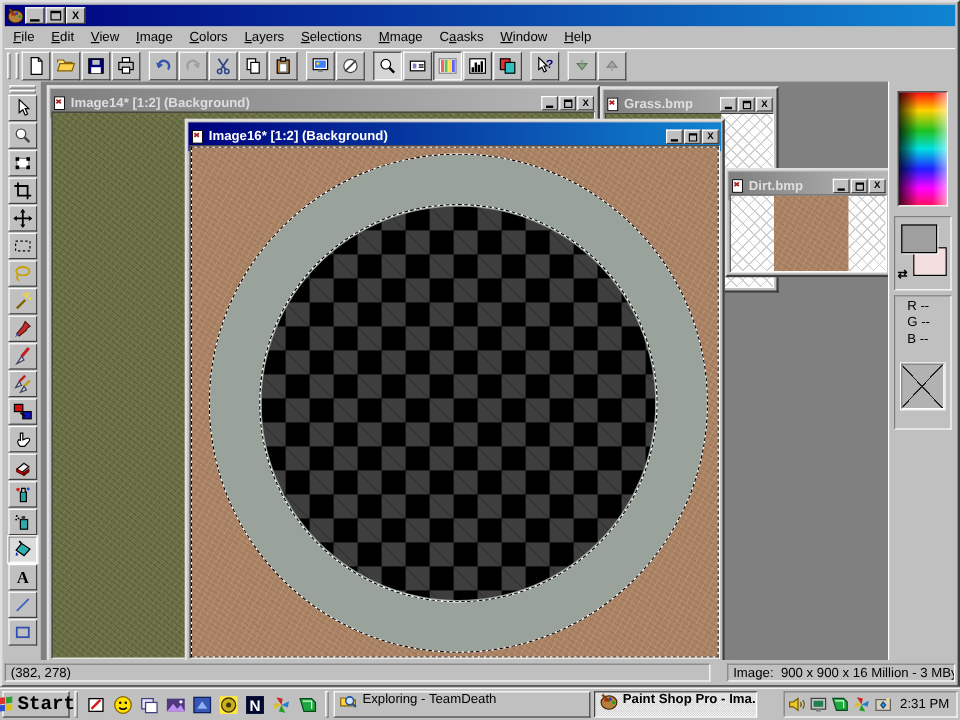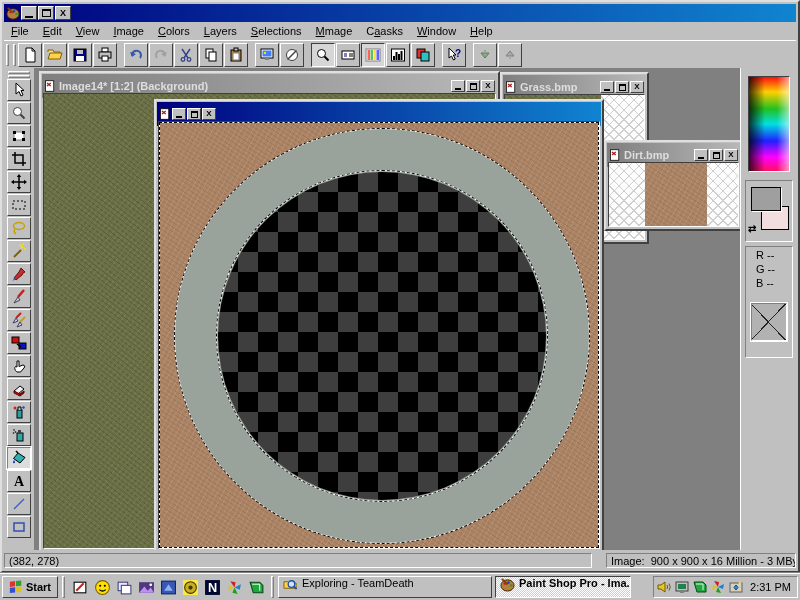--- a/index.html
+++ b/index.html
@@ -93,21 +93,21 @@
 
   
   #statusbar { position:absolute; left:2px; right:2px; bottom:2px; height:17px; background:#c0c0c0; display:flex; align-items:center; }
   .spanel { height:15px; border:1px solid; border-color:#808080 #fff #fff #808080; padding:1px 4px; white-space:pre; overflow:hidden; }
   #spanel-coords { width:588px; margin-right:14px; }
   #spanel-info { flex:1; }
 
   
   #taskbar { position:absolute; left:0; right:0; bottom:0; height:27px; background:#c0c0c0; border-top:1px solid #fff; box-shadow:0 -1px 0 #808080; display:flex; align-items:center; padding:0 2px; }
   #startbtn { width:56px; height:22px; background:#c0c0c0; border:1px solid; border-color:#fff #404040 #404040 #fff;
-    display:flex; align-items:center; justify-content:center; font-weight:bold; font-size:11px; gap:3px; }
+    display:flex; align-items:center; justify-content:center; font-weight:bold; font-size:16px; gap:3px;font-family:Liberation Mono, monospace; }
   .qicon { width:22px; height:22px; display:flex; align-items:center; justify-content:center; }
   .taskbtn { height:22px; background:#c0c0c0; border:1px solid; border-color:#fff #404040 #404040 #fff;
     display:flex; padding:0 4px; gap:4px; margin-right:3px; overflow:hidden; white-space:nowrap; }
   .taskbtn.pressed { border-color:#404040 #fff #fff #404040; font-weight:bold;
     background-image:linear-gradient(45deg,#fff 25%,transparent 25% 75%,#fff 75%),linear-gradient(45deg,#fff 25%,transparent 25% 75%,#fff 75%);
     background-position:0 0,1px 1px; background-size:2px 2px; background-color:#cfcfcf; }
   #tray { height:22px; border:1px solid; border-color:#808080 #fff #fff #808080; display:flex; align-items:center; padding:0 6px 0 2px; gap:2px; margin-left:auto; }
   #clock { margin-left:4px; white-space:nowrap; }
 
   svg { display:block; }
@@ -563,20 +563,21 @@
     </div>
 
     <div class="win" style="left:120px; top:31px; width:450px; height:454px; z-index:4;">
       <div class="ctitle active">
         <span>
             <svg width="12" height="12" viewBox="0 0 16 16">
               <rect x="2" y="1" width="11" height="14" fill="#fff" stroke="#000"></rect>
               <path d="M4 4l5 4M9 4L4 8" stroke="#b02020" stroke-width="2"></path>
             </svg>
           </span>
+        <span class="t">Image16* [1:2] (Background)</span>
         <span class="cbtn">
             <span class="minbar"></span>
           </span>
         <span class="cbtn">
             <span class="maxbox"></span>
           </span>
         <span class="cbtn">X</span>
       </div>
       <div class="content dirt-tex">
 

